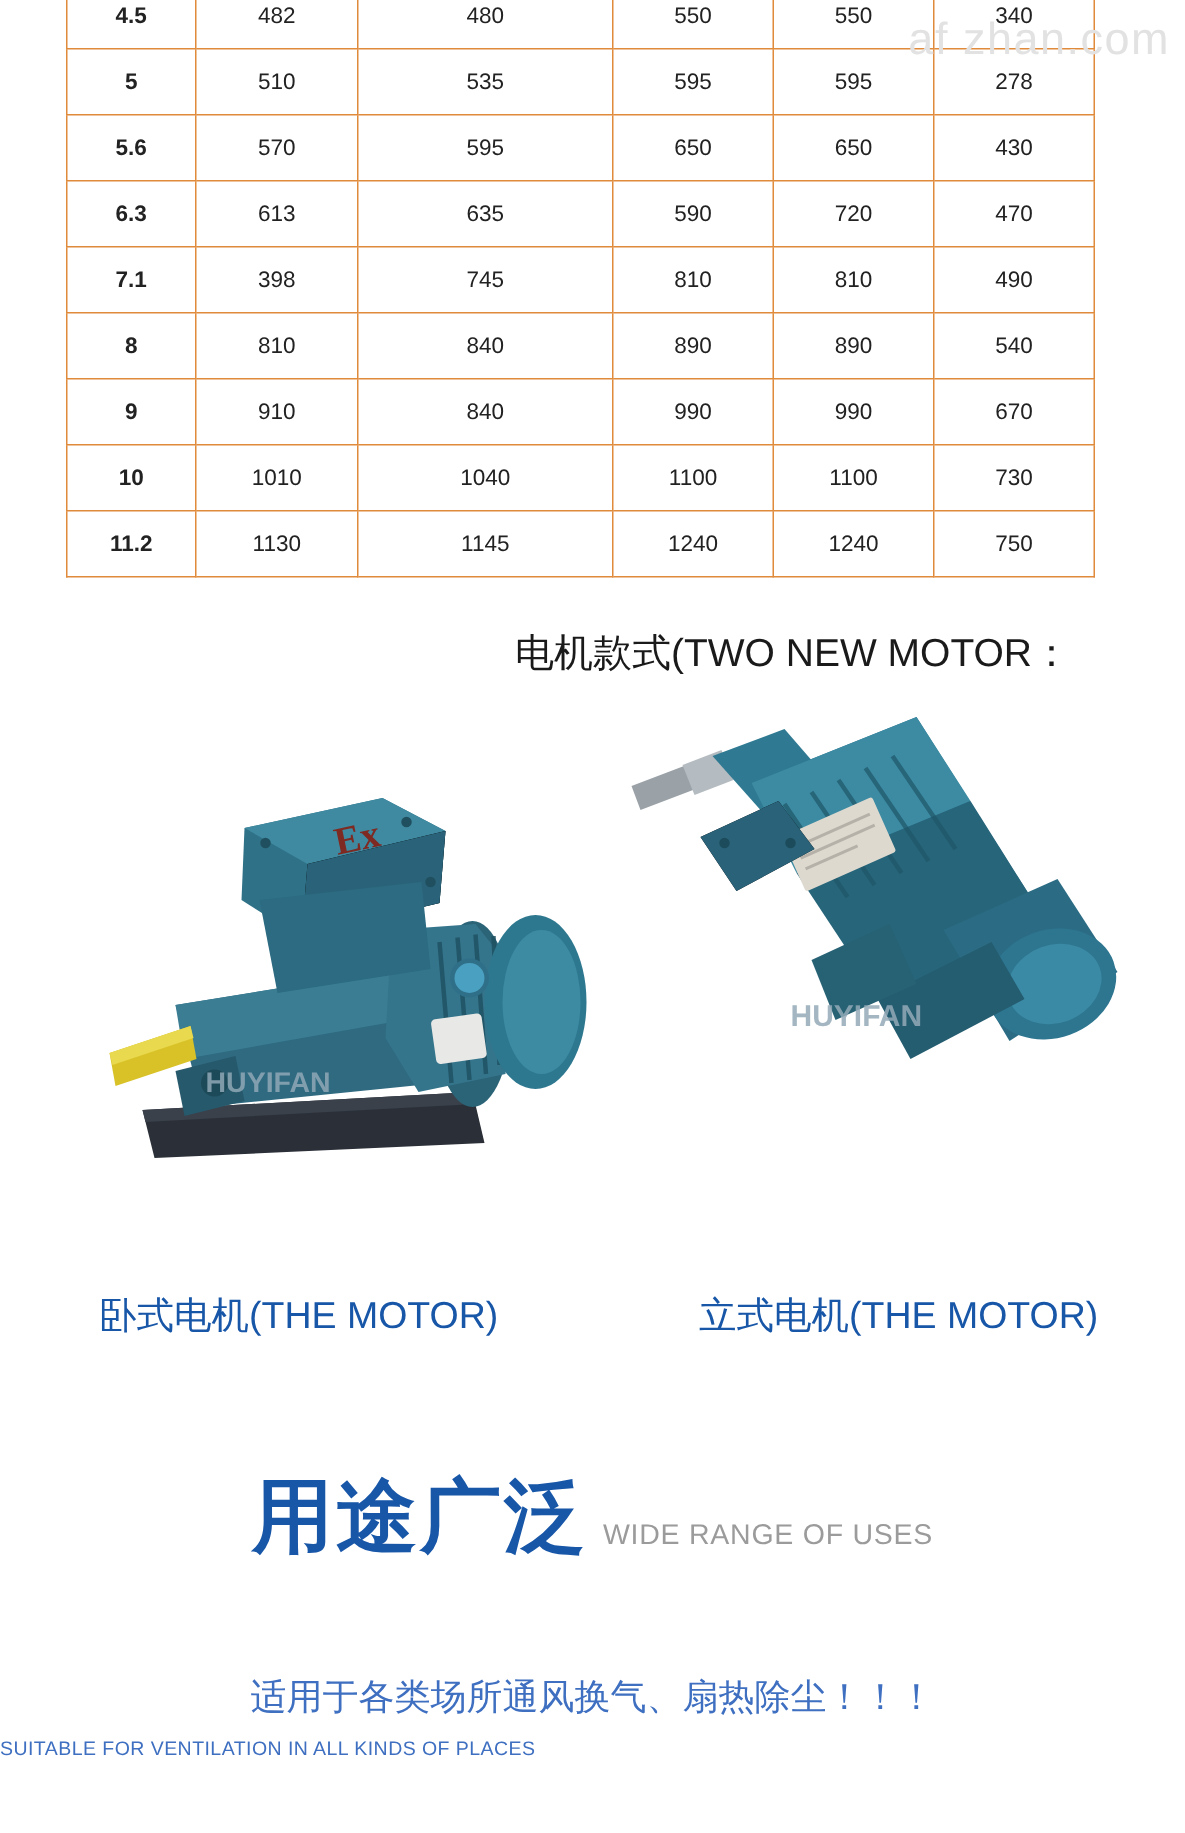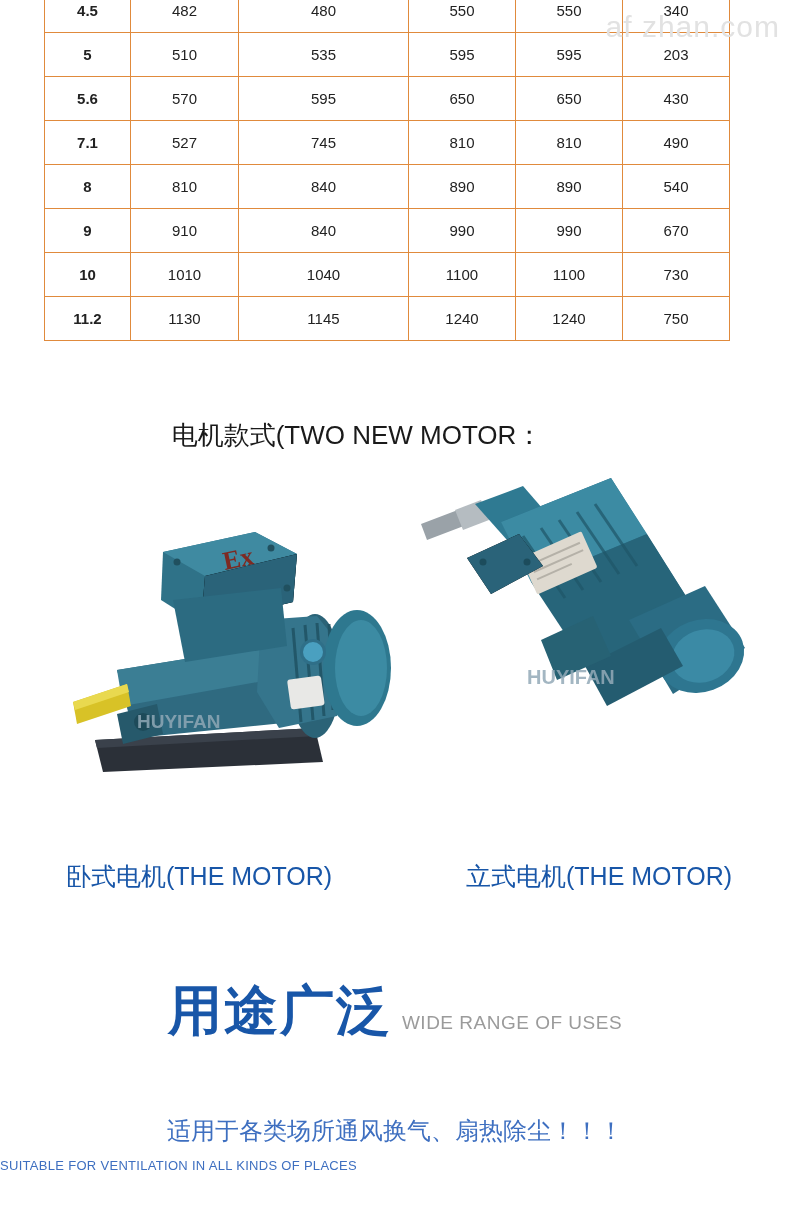--- a/index.html
+++ b/index.html
@@ -59,21 +59,21 @@
   table.spec col.c3 { width: 107px; }
   table.spec col.c4 { width: 107px; }
   table.spec col.c5 { width: 107px; }
 
   
   .motor-title {
     position: absolute;
     top: 418px;
     left: 0;
     width: 714px;
-    text-align: center;
+    text-align: right;
     font-size: 26px;
     color: #1a1a1a;
     font-family: "Liberation Sans", sans-serif;
   }
 
   .photos {
     position: absolute;
     top: 470px;
     left: 45px;
     width: 700px;
@@ -173,33 +173,41 @@
         <td>550</td>
         <td>550</td>
         <td>340</td>
       </tr>
       <tr>
         <td class="first">5</td>
         <td>510</td>
         <td>535</td>
         <td>595</td>
         <td>595</td>
-        <td>203</td>
+        <td>278</td>
       </tr>
       <tr>
         <td class="first">5.6</td>
         <td>570</td>
         <td>595</td>
         <td>650</td>
         <td>650</td>
         <td>430</td>
       </tr>
       <tr>
+        <td class="first">6.3</td>
+        <td>613</td>
+        <td>635</td>
+        <td>590</td>
+        <td>720</td>
+        <td>470</td>
+      </tr>
+      <tr>
         <td class="first">7.1</td>
-        <td>527</td>
+        <td>398</td>
         <td>745</td>
         <td>810</td>
         <td>810</td>
         <td>490</td>
       </tr>
       <tr>
         <td class="first">8</td>
         <td>810</td>
         <td>840</td>
         <td>890</td>

